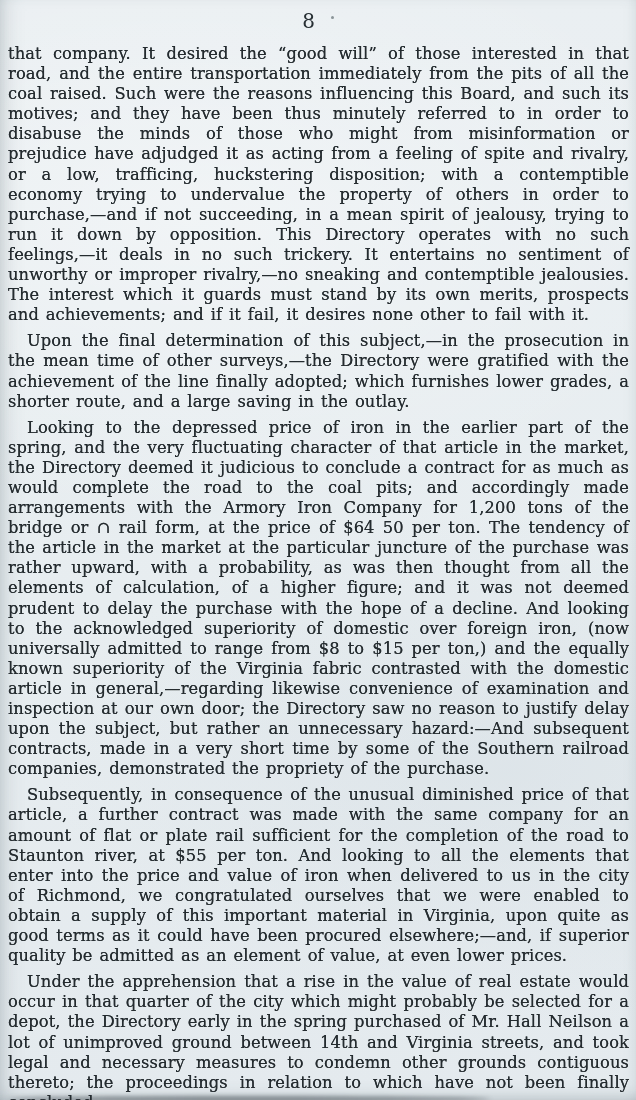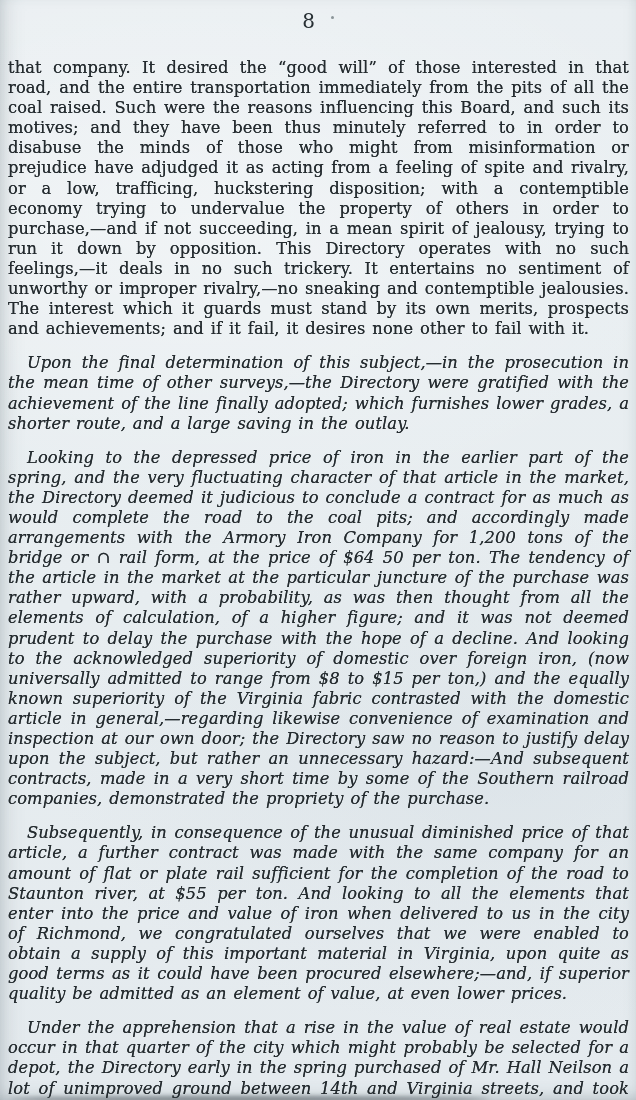--- a/index.html
+++ b/index.html
@@ -48,25 +48,24 @@
   .page-body {
     padding: 11px 7px 0 8px;
     text-align: justify;
     font-size: 16.3px;
     line-height: 20.1px;
     word-spacing: 1.6px;
     letter-spacing: 0.1px;
     text-shadow: 0 0 0.45px rgba(36, 43, 47, 0.85);
   }
   .page-body p {
-    margin: 14px 0 6px 0;
+    margin: 0 0 6px 0;
   }
   .page-body p.indent {
     text-indent: 19px;
-    font-style: italic;
   }
   .bottom-smear {
     position: absolute;
     bottom: -2px;
     left: 8px;
     width: 76%;
     height: 6px;
     background: rgba(42, 52, 58, 0.45);
     border-radius: 50%;
     filter: blur(2px);

